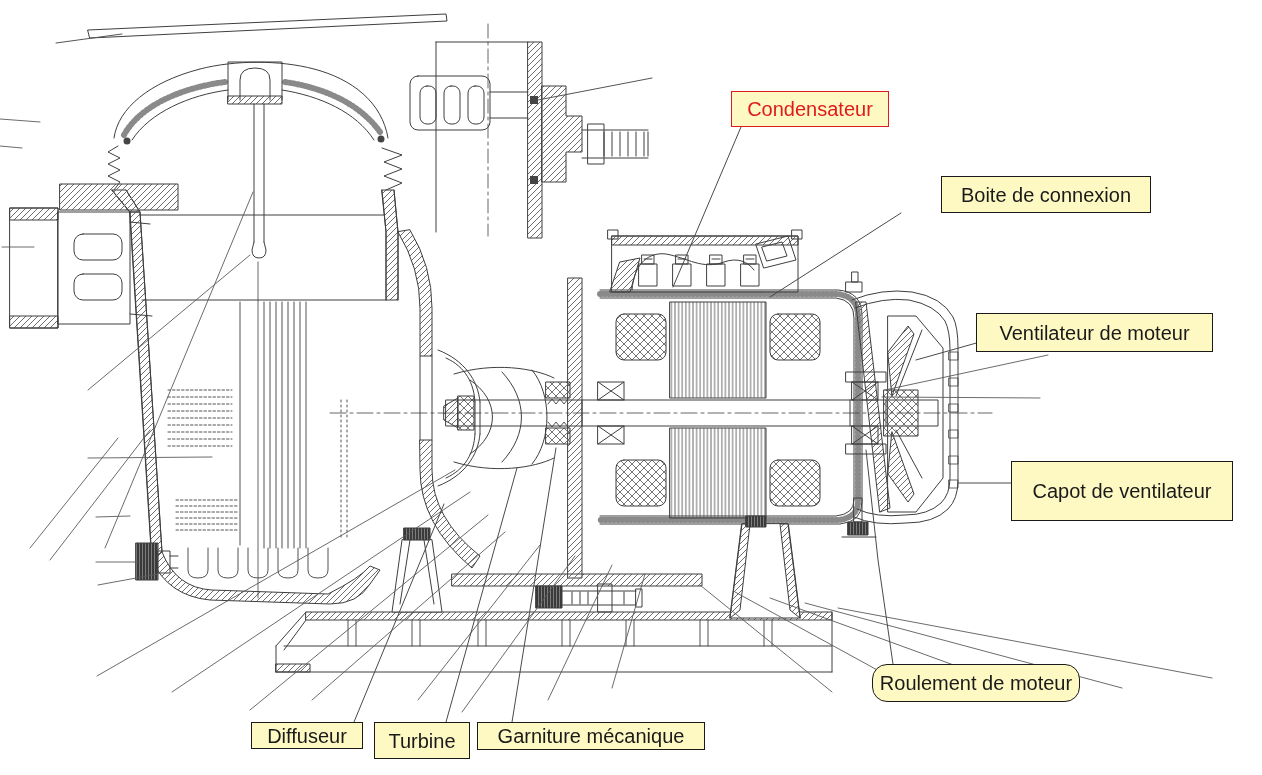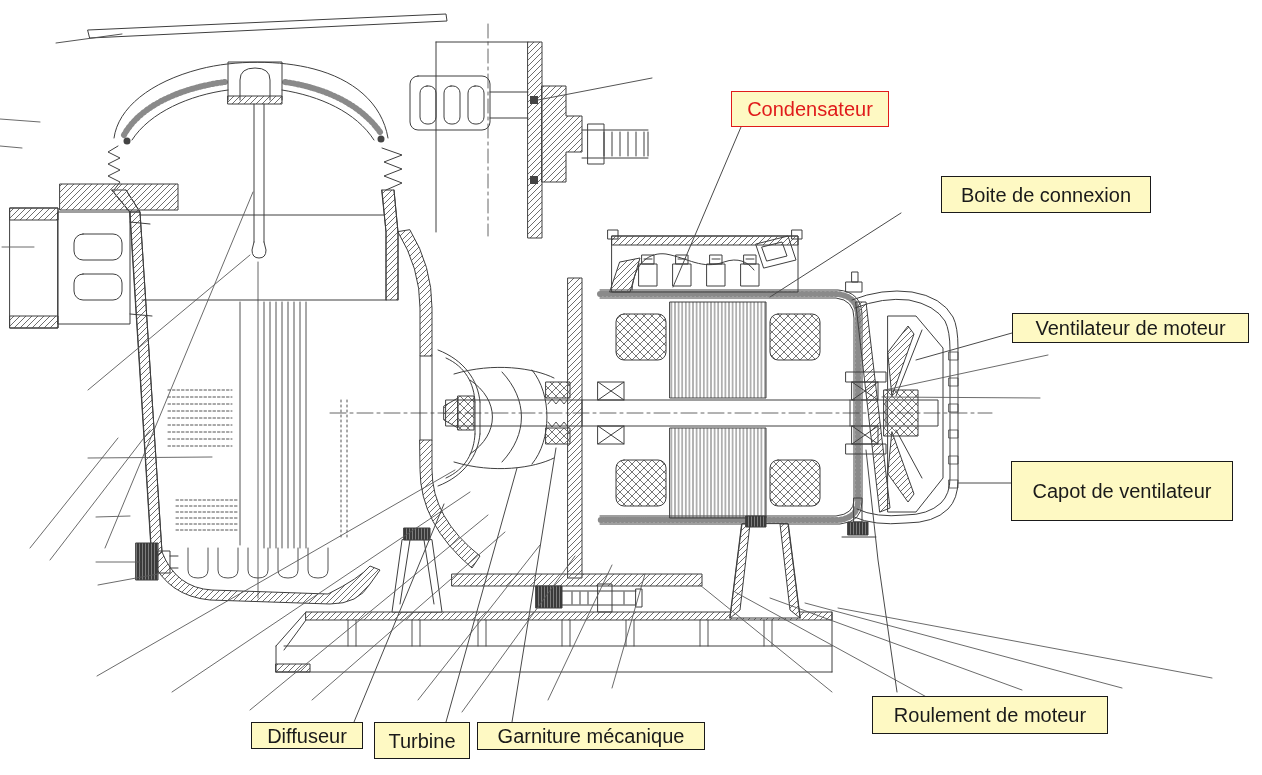--- a/index.html
+++ b/index.html
@@ -365,20 +365,20 @@
       <polyline points="897,692 878,560 866,450"></polyline>
       <line x1="354" y1="722" x2="444" y2="504"></line>
       <line x1="446" y1="722" x2="517" y2="468"></line>
       <line x1="512" y1="722" x2="556" y2="448"></line>
     </g>
   </g>
 </svg>
 
 <div class="label highlighted" style="left:731px;top:91px;width:158px;height:36px;">Condensateur</div>
 <div class="label" style="left:893px;top:176px;width:210px;height:37px;margin-left:48px;">Boite de connexion</div>
-<div class="label" style="left:1012px;top:313px;width:237px;height:30px;">Ventilateur de moteur</div>
+<div class="label" style="left:976px;top:313px;width:237px;height:39px;">Ventilateur de moteur</div>
 <div class="label" style="left:1011px;top:461px;width:222px;height:60px;">Capot de ventilateur</div>
-<div class="label" style="left:872px;top:696px;width:236px;height:38px;">Roulement de moteur</div>
+<div class="label" style="left:872px;top:664px;width:208px;height:38px;border-radius:15px;">Roulement de moteur</div>
 <div class="label" style="left:251px;top:722px;width:112px;height:27px;">Diffuseur</div>
 <div class="label" style="left:374px;top:722px;width:96px;height:37px;">Turbine</div>
 <div class="label" style="left:477px;top:722px;width:228px;height:28px;">Garniture mécanique</div>
 
 </div>
 
 </body></html>

